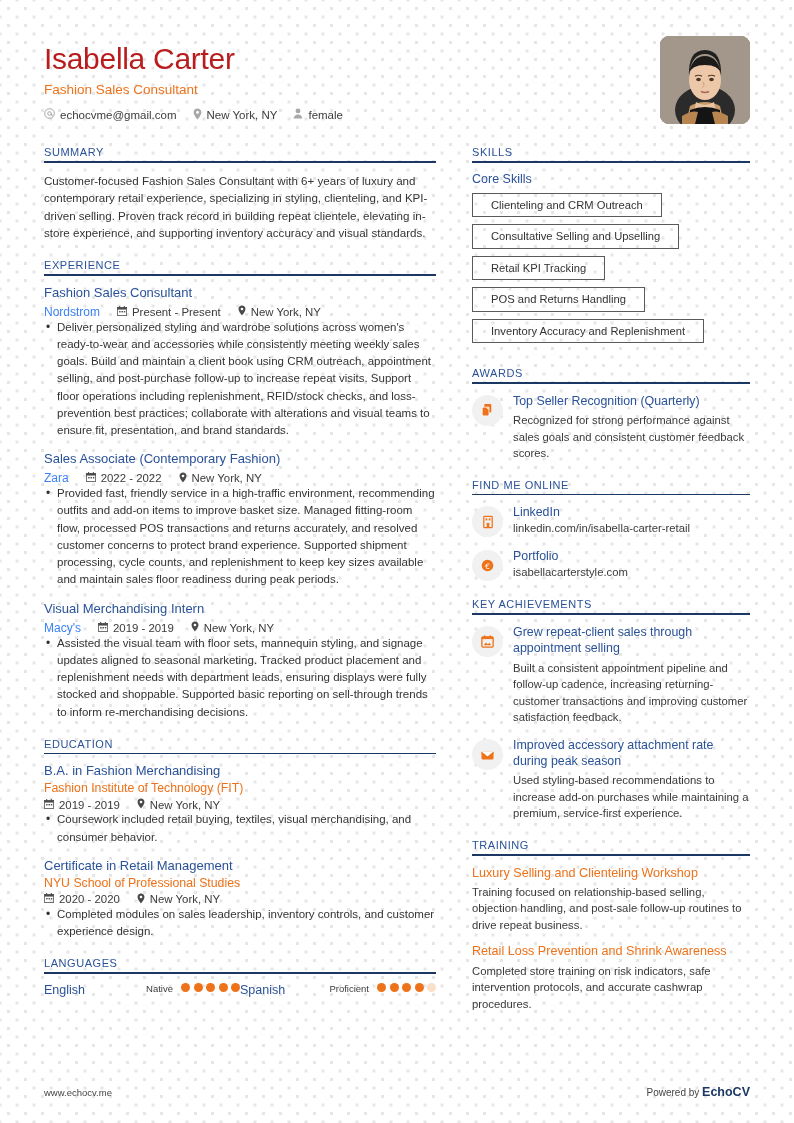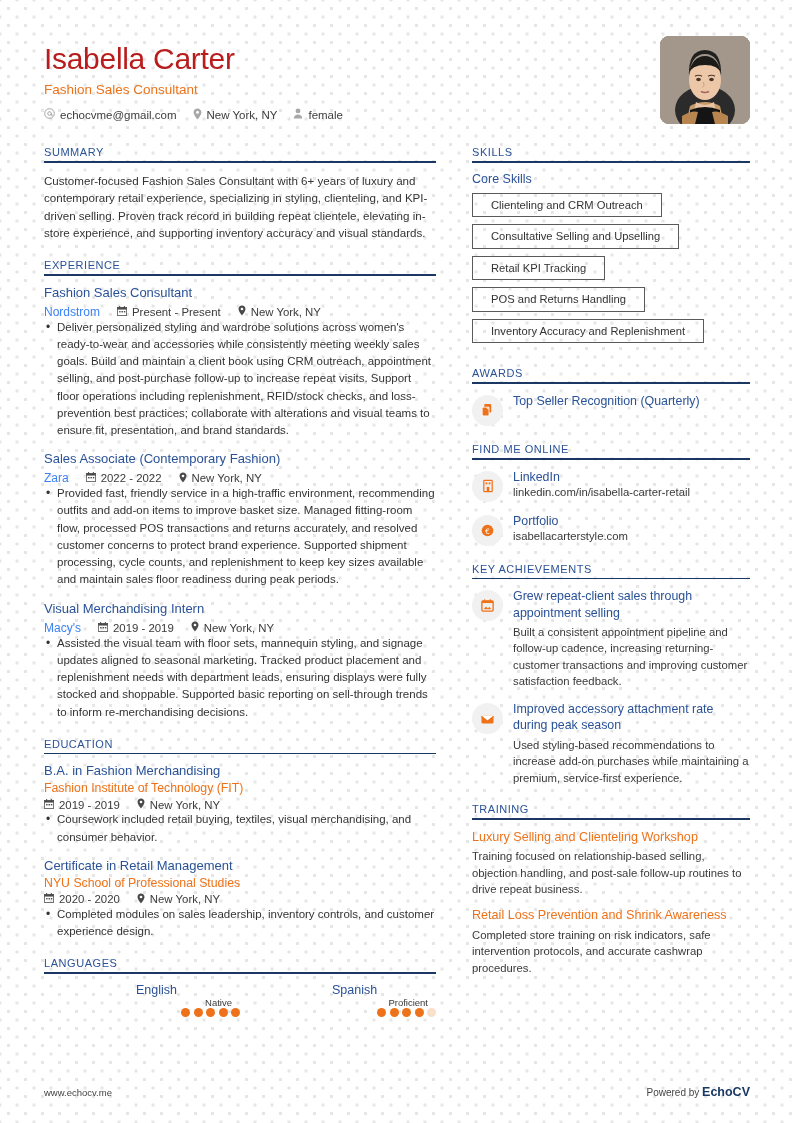--- a/index.html
+++ b/index.html
@@ -170,23 +170,22 @@
   }
 
   
   .lang-row {
     display: flex;
     align-items: center;
     margin-top: 4px;
   }
   .lang-block {
     display: flex;
-    align-items: flex-end;
+    align-items: flex-start;
     width: 50%;
-    flex-direction: column;
   }
   .lang-name {
     font-size: 12.5px;
     color: #2a5298;
     width: 104px;
   }
   .lang-level {
     font-size: 9.5px;
     color: #3b3b3b;
     margin-right: 8px;
@@ -564,20 +563,21 @@
           <div class="icon-circle">
             <svg width="15" height="15" viewBox="0 0 16 16">
                 <rect x="4.5" y="1" width="7.5" height="9" rx="1" fill="#ee7219"></rect>
                 <rect x="2" y="4" width="8" height="10" rx="1" fill="#ffffff"></rect>
                 <rect x="2.8" y="4.8" width="6.4" height="8.4" rx="0.7" fill="#ee7219"></rect>
                 <path d="M6.6 4.8 h2.6 v2.6 z" fill="#ffffff"></path>
               </svg>
           </div>
           <div class="icon-body">
             <div class="icon-head">Top Seller Recognition (Quarterly)</div>
+            <div class="icon-sub">Recognized for strong performance against sales goals and consistent customer feedback scores.</div>
           </div>
         </div>
       </div>
 
       <div class="section">
         <div class="section-title">FIND ME ONLINE</div>
         <div class="section-rule"></div>
 
         <div class="icon-entry">
           <div class="icon-circle">

